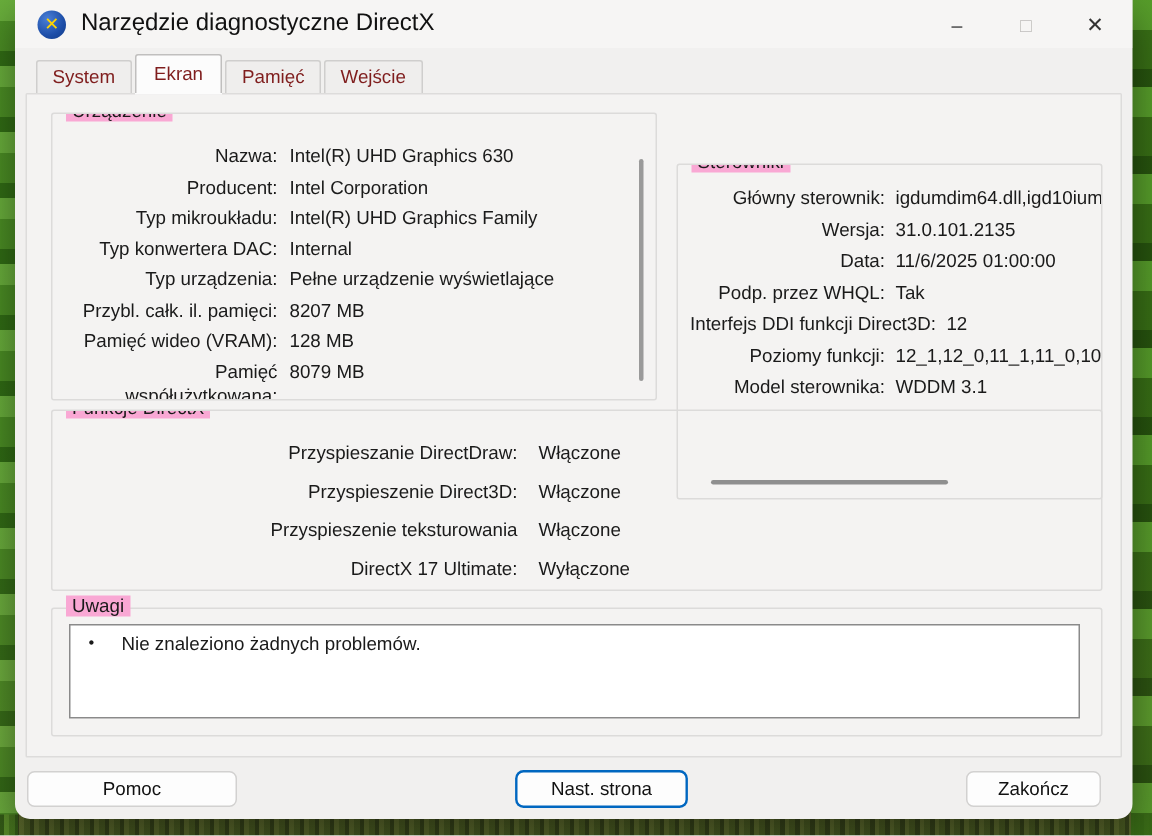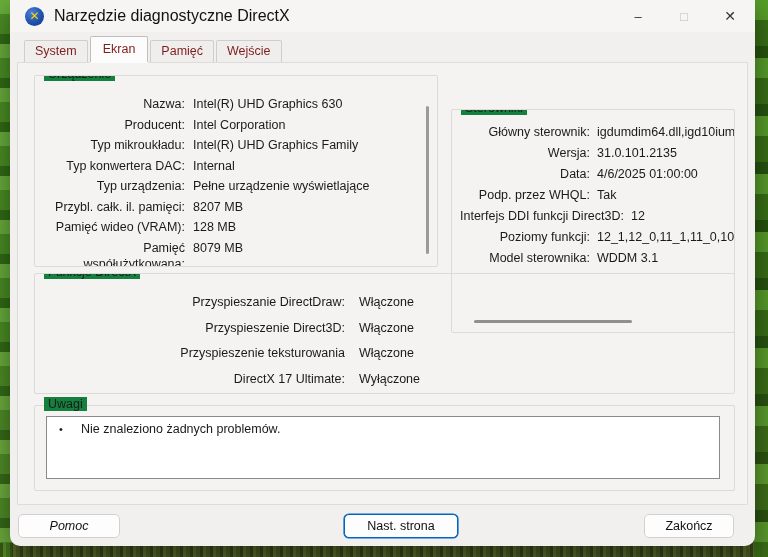--- a/index.html
+++ b/index.html
@@ -37,21 +37,21 @@
   .tab { padding:3px 10px 4px; border:1px solid #cfcecd; border-bottom:none; background:#efeeed;
     margin-right:2px; border-radius:2px 2px 0 0; position:relative; color:#7f1d1d; }
   .tab.active { background:#fcfcfc; padding:5px 12px 6px; margin-top:-4px; z-index:4;
     border-color:#c0bfbe; box-shadow:0 1px 0 #fcfcfc; }
 
   .tabpage { position:absolute; left:7px; top:62px; width:731px; height:443px;
     background:#f4f3f2; border:1px solid #dddcdb; border-radius:1px; }
 
   
   .groupbox { position:absolute; border:1px solid #dcdbda; border-radius:2px; }
-  .legend { position:absolute; top:-9px; left:9px; background:#15803d; padding:0 4px; color:#1a1a1a; }
+  .legend { position:absolute; top:-9px; left:9px; background:#f9a8d4; padding:0 4px; color:#1a1a1a; }
 
   .gb-device  { left:16px;  top:12px;  width:404px; height:192px; padding:20px 24px 6px 10px; overflow:hidden; }
   .gb-drivers { left:433px; top:12px;  width:284px; height:224px; padding:14px 6px 6px 8px; overflow:hidden;margin-top:34px; }
   .gb-features{ left:16px;  top:210px; width:701px; height:121px; padding:20px 10px 6px 10px; overflow:hidden; }
   .gb-notes   { left:16px;  top:342px; width:701px; height:86px; }
 
   .kv { display:flex; align-items:flex-start; margin-bottom:4px; line-height:16px; }
   .gb-device  .k { width:140px; flex:0 0 auto; text-align:right; }
   .gb-device  .v { margin-left:8px; white-space:nowrap; }
   .gb-device  .kv { margin-bottom:4.5px; }
@@ -69,21 +69,21 @@
 
   .notes-box { position:absolute; left:11px; top:10px; right:14px; height:63px;
     background:#ffffff; border:1px solid #8a8a8a; padding:4px 8px; overflow:hidden; }
   .note-item { display:flex; line-height:17px; }
   .note-bullet { width:26px; flex:0 0 auto; text-align:left; padding-left:4px; font-size:11px; }
 
   
   .btn { position:absolute; top:514px; height:24px; background:#fdfdfd;
     border:1px solid #d2d1d0; border-radius:5px; display:flex; align-items:center;
     justify-content:center; font-size:12.5px; color:#111; cursor:default; }
-  .btn-help { left:8px;   width:102px;font-style:italic; }
+  .btn-help { left:8px;   width:140px; }
   .btn-next { left:334px; width:114px; border-color:var(--accent,#0067c0); box-shadow:0 0 0 .6px var(--accent,#0067c0); }
   .btn-save { left:452px; width:172px; }
   .btn-exit { left:634px; width:90px; }
 </style>
 </head>
 <body>
 
 <div class="screen">
   <div class="grass"></div>
 
@@ -153,21 +153,21 @@
             <div class="kv">
               <span class="k">Główny sterownik:</span>
               <span class="v">igdumdim64.dll,igd10iumd64.dll,igd</span>
             </div>
             <div class="kv">
               <span class="k">Wersja:</span>
               <span class="v">31.0.101.2135</span>
             </div>
             <div class="kv">
               <span class="k">Data:</span>
-              <span class="v">4/6/2025 01:00:00</span>
+              <span class="v">11/6/2025 01:00:00</span>
             </div>
             <div class="kv">
               <span class="k">Podp. przez WHQL:</span>
               <span class="v">Tak</span>
             </div>
             <div class="kv">
               <span class="k">Interfejs DDI funkcji Direct3D:</span>
               <span class="v">12</span>
             </div>
             <div class="kv">

